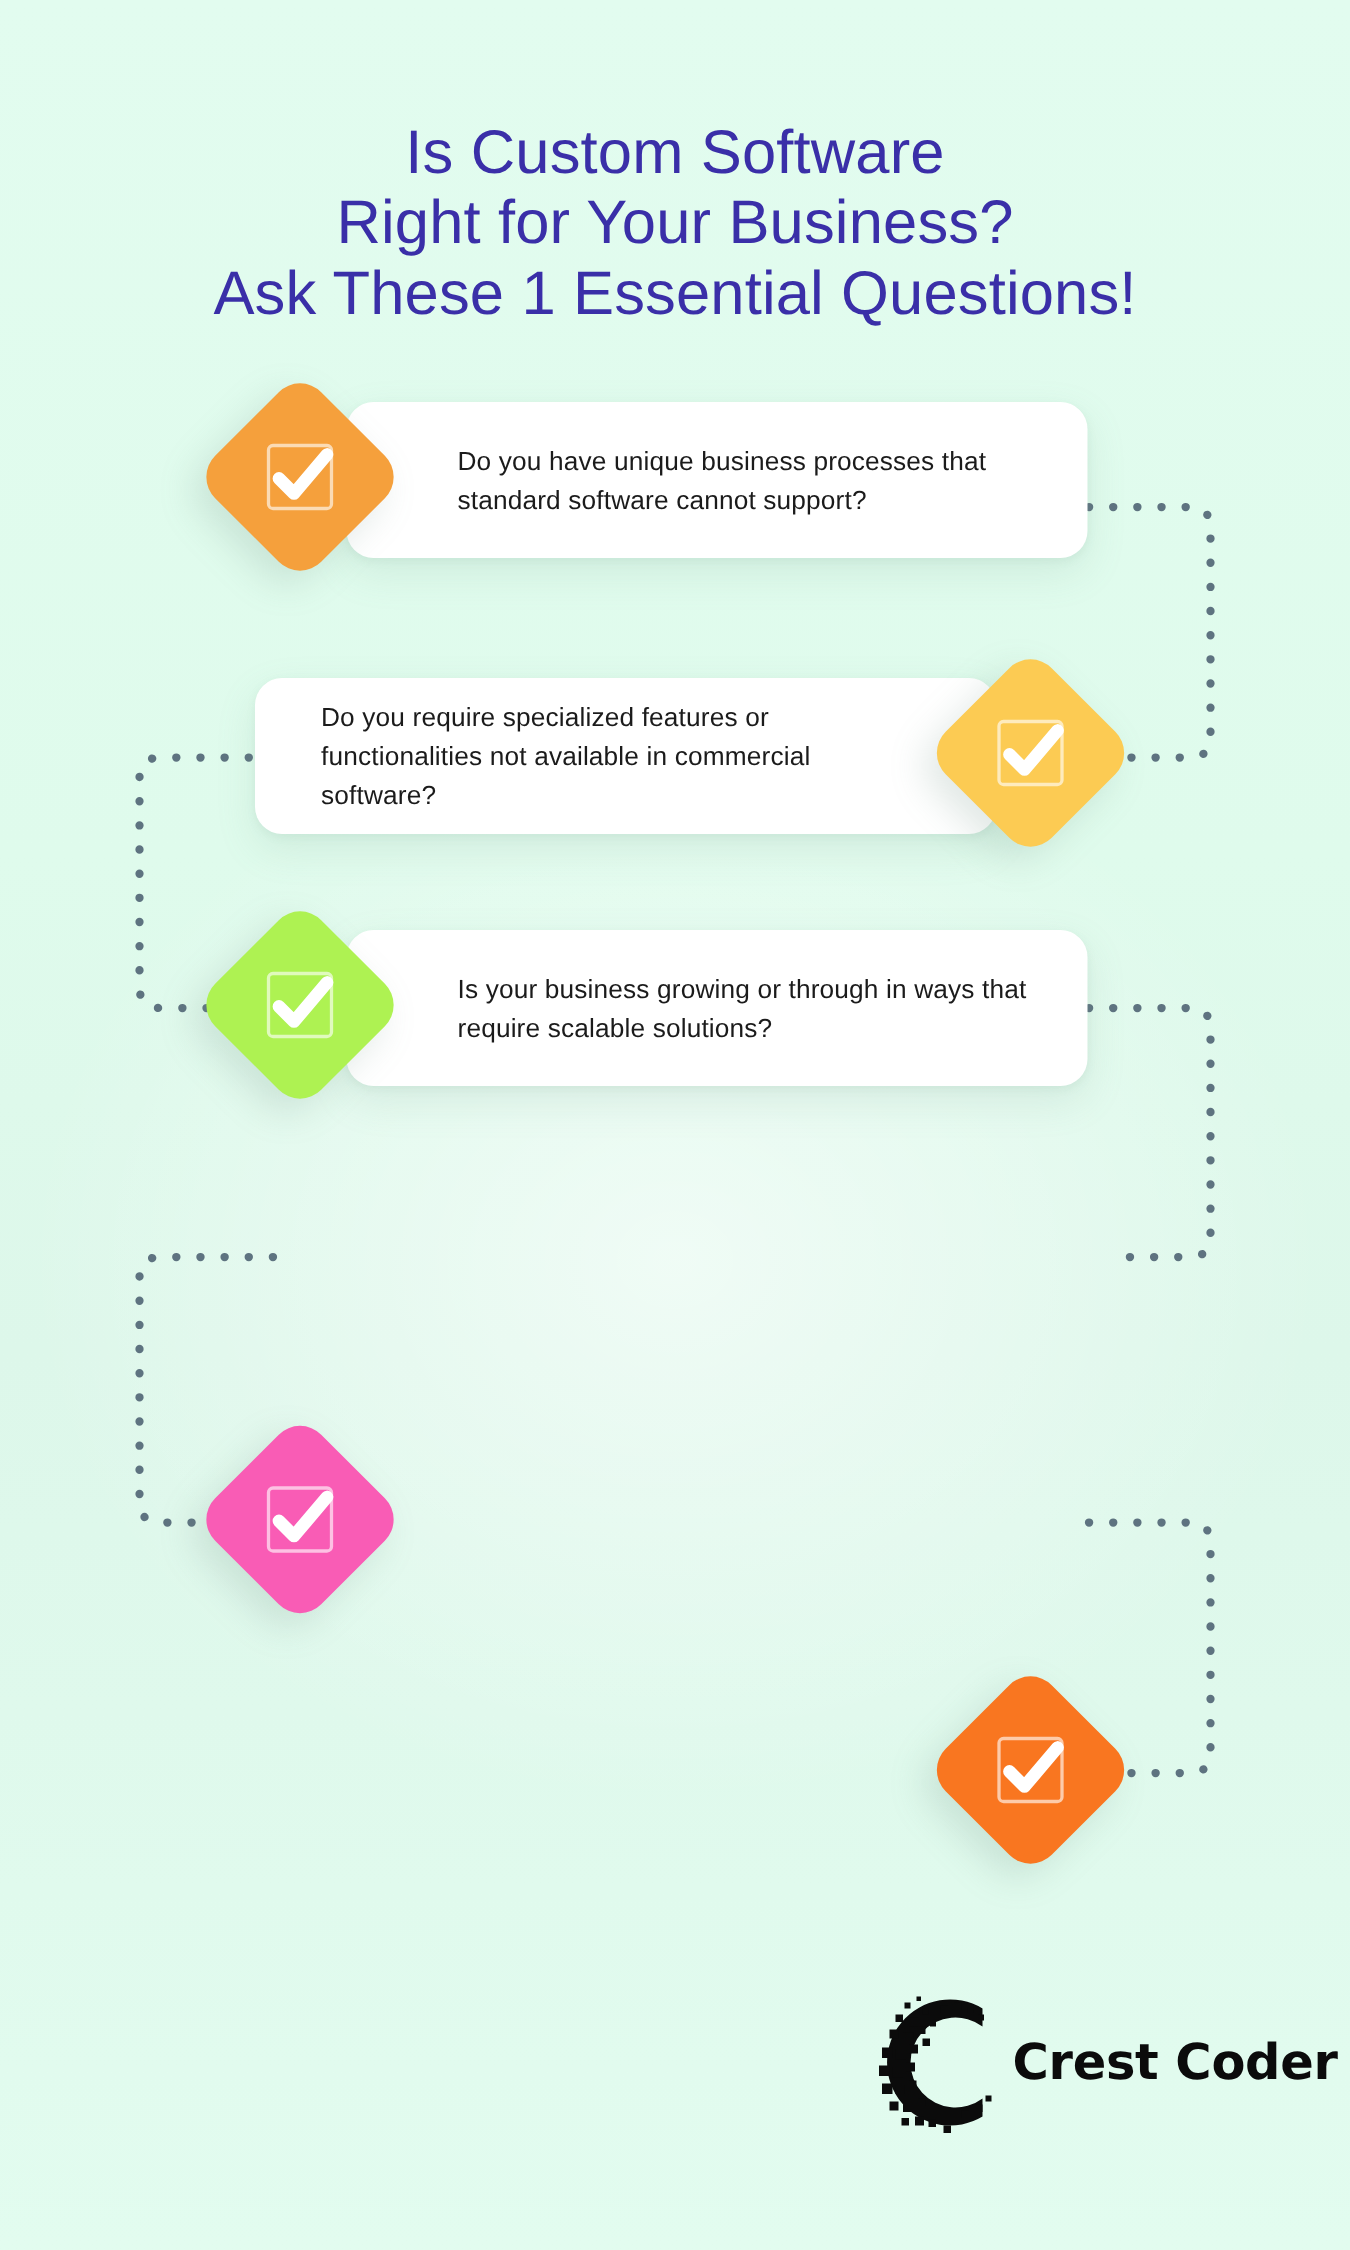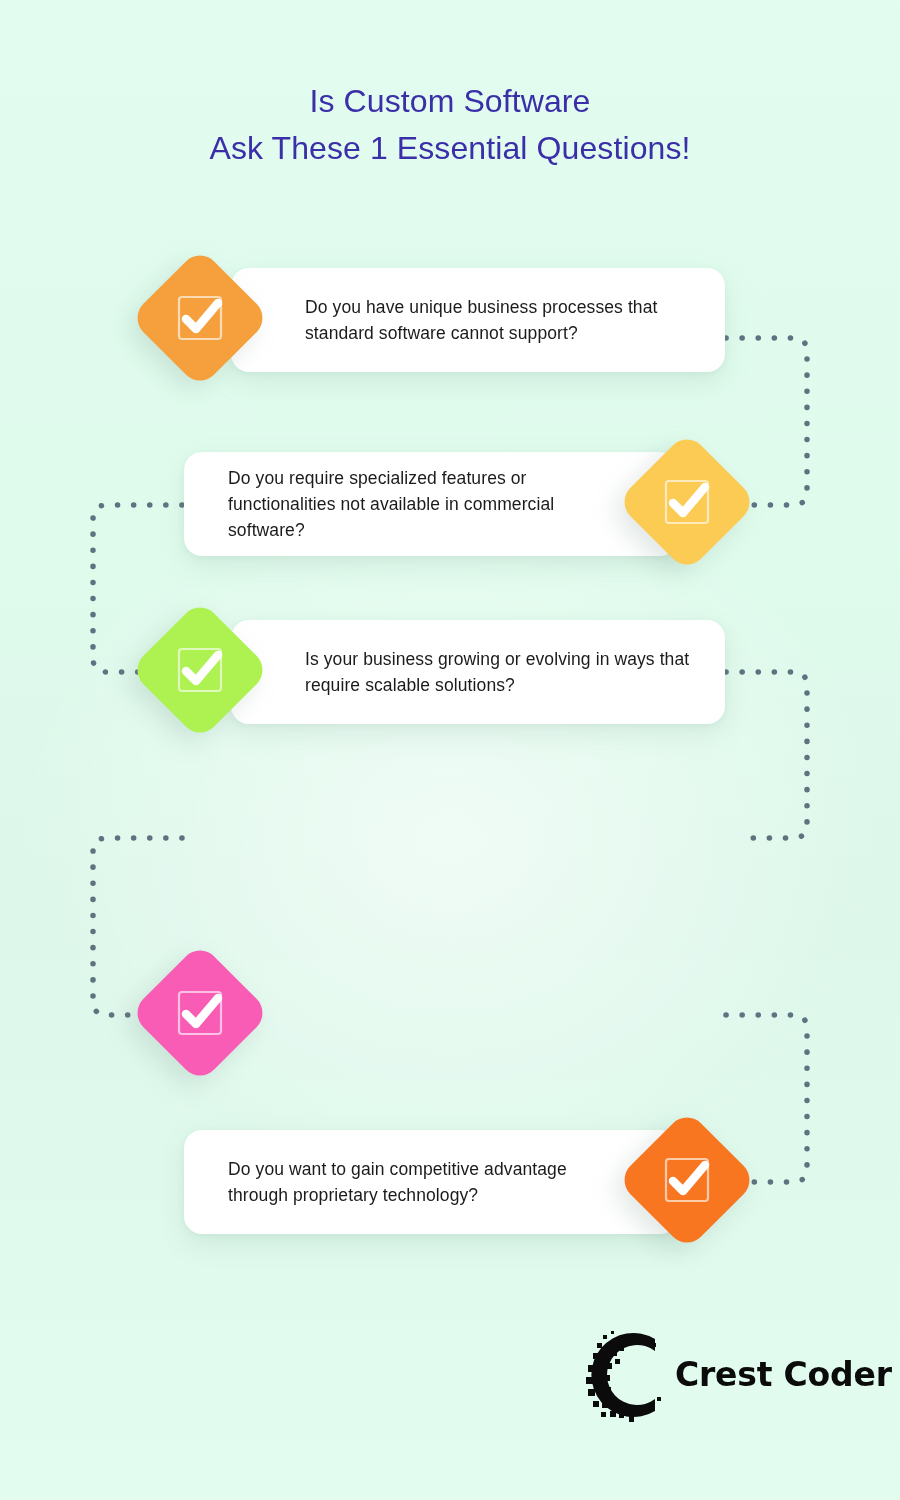--- a/index.html
+++ b/index.html
@@ -14,21 +14,21 @@
     position:relative;
     overflow:hidden;
   }
 
   
   .title-block {
     position:absolute;
     left:0; right:0; top:78px;
     text-align:center;
     color:#3A2FA8;
-    font-size:32px;
+    font-size:41px;
     line-height:47px;
     font-weight:400;
     letter-spacing:0.1px;
   }
   .title-line { display:block; white-space:nowrap; }
 
   
   .connectors {
     position:absolute; left:0; top:0;
     width:900px; height:1500px;
@@ -44,21 +44,21 @@
     position:absolute;
     height:104px;
     background:#FFFFFF;
     border-radius:18px;
     box-shadow: 0 10px 26px rgba(120,160,140,0.16),
                 0 2px 6px rgba(120,160,140,0.10);
     display:flex;
     align-items:center;
   }
   .row.left-icon  .card { left:231px; width:494px; }
-  .row.right-icon .card { left:184px; width:494px; }
+  .row.right-icon .card { left:170px; width:494px; }
 
   .card-text {
     font-size:17.5px;
     line-height:26px;
     color:#1B1B1B;
     font-weight:400;
     letter-spacing:0.1px;
   }
   .row.left-icon  .card-text { padding-left:74px; }
   .row.right-icon .card-text { padding-left:44px; padding-right:80px; }
@@ -94,20 +94,21 @@
     letter-spacing:-0.2px;
     margin-left:-6px;
     white-space:nowrap;
   }
 </style>
 </head>
 <body>
 
 <div class="title-block">
   <span class="title-line">Is Custom Software</span>
+  <span class="title-line">Right for Your Business?</span>
   <span class="title-line">Ask These 1 Essential Questions!</span>
 </div>
 
 <svg class="connectors" viewBox="0 0 900 1500">
   <g fill="none" stroke="#5E7380" stroke-width="5.5" stroke-linecap="round" stroke-dasharray="0.1 16">
 
     <path d="M726,338 L793,338 Q807,338 807,352 L807,491 Q807,505 793,505 L742,505"></path>
 
     <path d="M182,505 L107,505 Q93,505 93,519 L93,658 Q93,672 107,672 L150,672"></path>
 
@@ -140,44 +141,41 @@
     <div class="diamond" style="background:#FCCB53;">
       <svg class="check-icon" width="54" height="54" viewBox="0 0 54 54">
         <rect x="6" y="6" width="42" height="42" rx="3" fill="none" stroke="rgba(255,255,255,0.62)" stroke-width="2.2"></rect>
         <path d="M13 28 L23 38 L45 12" fill="none" stroke="#FFFFFF" stroke-width="8.5" stroke-linecap="round" stroke-linejoin="round"></path>
       </svg>
     </div>
   </div>
 
   <div class="row left-icon" style="top:620px;">
     <div class="card">
-      <div class="card-text">Is your business growing or evolving in ways that require scalable solutions?</div>
+      <div class="card-text">Is your business growing or through in ways that require scalable solutions?</div>
     </div>
     <div class="diamond" style="background:#AEF252;">
       <svg class="check-icon" width="54" height="54" viewBox="0 0 54 54">
         <rect x="6" y="6" width="42" height="42" rx="3" fill="none" stroke="rgba(255,255,255,0.62)" stroke-width="2.2"></rect>
         <path d="M13 28 L23 38 L45 12" fill="none" stroke="#FFFFFF" stroke-width="8.5" stroke-linecap="round" stroke-linejoin="round"></path>
       </svg>
     </div>
   </div>
 
 
   <div class="row left-icon" style="top:963px;">
     <div class="diamond" style="background:#F95CB5;">
       <svg class="check-icon" width="54" height="54" viewBox="0 0 54 54">
         <rect x="6" y="6" width="42" height="42" rx="3" fill="none" stroke="rgba(255,255,255,0.62)" stroke-width="2.2"></rect>
         <path d="M13 28 L23 38 L45 12" fill="none" stroke="#FFFFFF" stroke-width="8.5" stroke-linecap="round" stroke-linejoin="round"></path>
       </svg>
     </div>
   </div>
 
   <div class="row right-icon" style="top:1130px;">
-    <div class="card">
-      <div class="card-text">Do you want to gain competitive advantage through proprietary technology?</div>
-    </div>
     <div class="diamond" style="background:#F97620;">
       <svg class="check-icon" width="54" height="54" viewBox="0 0 54 54">
         <rect x="6" y="6" width="42" height="42" rx="3" fill="none" stroke="rgba(255,255,255,0.62)" stroke-width="2.2"></rect>
         <path d="M13 28 L23 38 L45 12" fill="none" stroke="#FFFFFF" stroke-width="8.5" stroke-linecap="round" stroke-linejoin="round"></path>
       </svg>
     </div>
   </div>
 
 </div>
 

